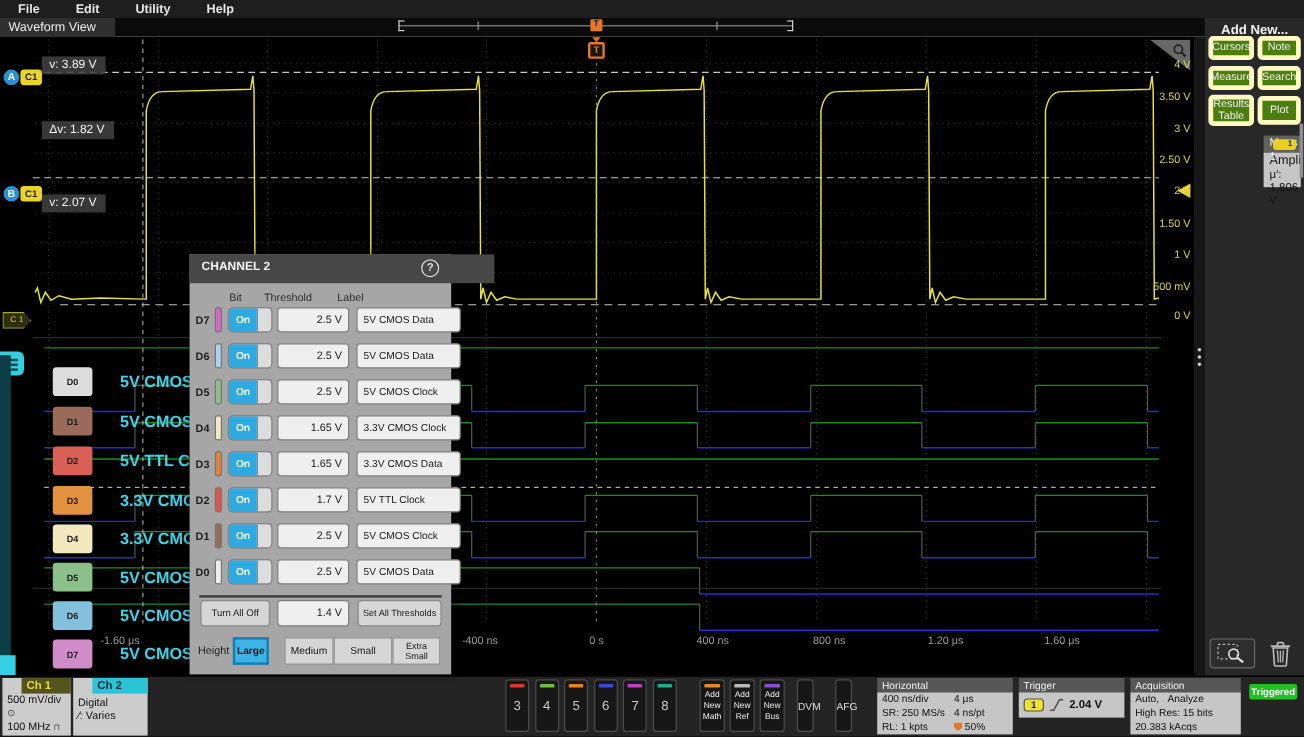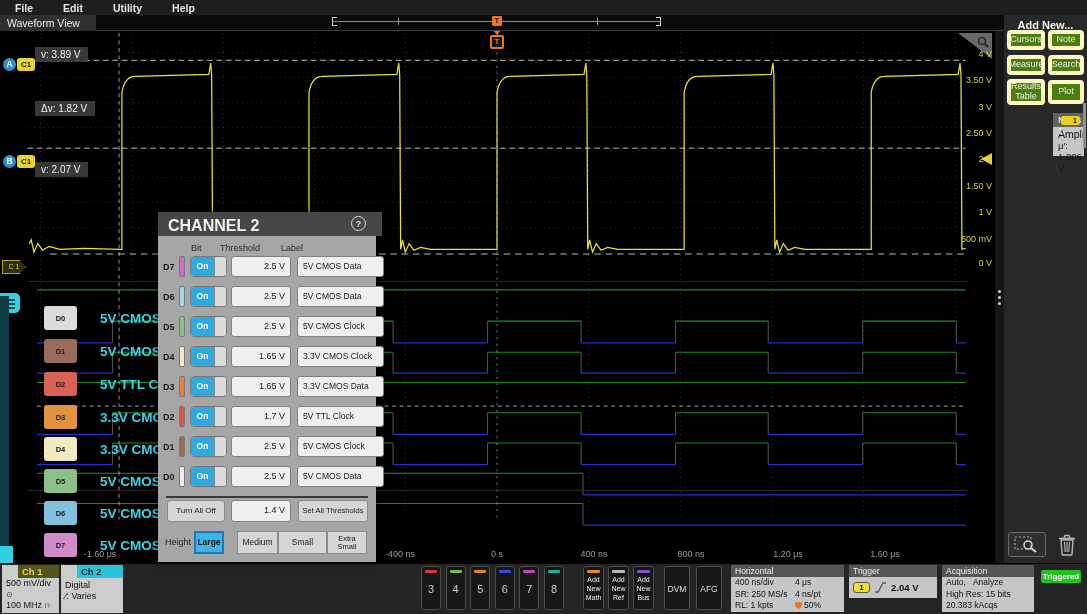--- a/index.html
+++ b/index.html
@@ -16,41 +16,41 @@
   #minimap .mline{position:absolute;left:0;top:5px;width:329px;height:1px;background:#8a8a8a;}
   #minimap .br{position:absolute;top:1px;width:5px;height:9px;border:1px solid #cfcfcf;}
   #minimap .br.l{left:0;border-right:none;}
   #minimap .br.r{right:0;border-left:none;}
   #minimap .tick{position:absolute;top:2px;width:1px;height:7px;background:#9a9a9a;}
   #mini-trig{position:absolute;left:160px;top:0px;width:10px;height:10px;background:#e87722;border-radius:1px;color:#201000;font-size:7px;font-weight:bold;text-align:center;line-height:10px;}
   
   #plot{position:absolute;left:0;top:31px;width:995px;height:532px;background:#000;overflow:hidden;}
   #wave-svg{position:absolute;left:0;top:0;}
   .vlabel{position:absolute;color:#d9d23e;font-size:9px;transform:translate(-100%,-50%);white-space:nowrap;}
-  .tlabel{position:absolute;top:518px;color:#9a9a9a;font-size:9px;transform:translateX(-50%);white-space:nowrap;}
+  .tlabel{position:absolute;top:498px;color:#9a9a9a;font-size:9px;transform:translateX(-50%);white-space:nowrap;}
   .dchip{position:absolute;left:44px;width:33px;height:24px;border-radius:3px;color:#1c1c1c;font-size:7.5px;font-weight:bold;display:flex;align-items:center;justify-content:center;}
   .dlabel{position:absolute;left:100px;color:#3bd5e9;font-size:13.5px;font-weight:bold;white-space:nowrap;transform:translateY(-50%);}
   .badge-circ{position:absolute;width:13px;height:13px;border-radius:50%;background:#2b8fd4;color:#fff;font-size:8.5px;font-weight:bold;text-align:center;line-height:13px;}
   .badge-c1{position:absolute;width:18px;height:13px;border-radius:3px;background:#e8d42a;color:#222;font-size:8px;font-weight:bold;text-align:center;line-height:13px;}
   .readout{position:absolute;background:rgba(64,64,64,0.88);color:#f2f2f2;font-size:10px;padding:2px 8px 2px 6px;white-space:nowrap;}
   #gnd-c1{position:absolute;left:2px;top:229px;width:24px;height:14px;background:#2e2e10;border:1px solid #a8a82a;color:#ddd03a;font-size:7px;text-align:center;line-height:12px;clip-path:polygon(0 0,74% 0,100% 50%,74% 100%,0 100%);}
   #trig-arrow{position:absolute;left:981px;top:122px;width:0;height:0;border-top:6px solid transparent;border-bottom:6px solid transparent;border-right:11px solid #e8d33a;}
   #corner-zoom{position:absolute;left:958px;top:2px;width:34px;height:26px;background:#686868;clip-path:polygon(0 0,100% 0,100% 100%);}
   #corner-zoom svg{position:absolute;right:2px;top:2px;}
   #trig-pennant{position:absolute;left:484px;top:0px;width:26px;height:20px;z-index:3;}
   #trig-pennant .tri{position:absolute;left:7px;top:-3px;width:0;height:0;border-left:6px solid transparent;border-right:6px solid transparent;border-top:7px solid #e87722;}
   #trig-pennant .tbox{position:absolute;left:6px;top:4px;width:14px;height:14px;background:#161616;border:2px solid #e87722;border-radius:2px;color:#e87722;font-size:8px;font-weight:bold;text-align:center;line-height:10px;}
   
   #dig-rail{position:absolute;left:0;top:265px;width:9px;height:266px;background:#0d3d46;}
   #dig-tab{position:absolute;left:0;top:262px;width:20px;height:20px;background:#35cfe2;border-radius:0 5px 5px 0;padding:4px 3px;}
   #dig-tab i{display:block;height:2px;background:#0a4a52;margin:2px 2px;}
   #dig-foot{position:absolute;left:0;top:515px;width:13px;height:17px;background:#35cfe2;}
   
   #dialog{position:absolute;left:158px;top:212px;width:218px;height:350px;background:#a6a6a6;z-index:6;box-shadow:0 0 8px rgba(0,0,0,.6);}
-  #dialog-header{position:absolute;left:0;top:0;width:224px;height:24px;background:#474747;color:#f2f2f2;font-size:16px;font-weight:bold;padding:5px 0 0 10px;}
+  #dialog-header{position:absolute;left:0;top:0;width:254px;height:24px;background:#474747;color:#f2f2f2;font-size:10px;font-weight:bold;padding:5px 0 0 10px;}
   #dialog-help{position:absolute;right:10px;top:4px;width:15px;height:15px;border:1.5px solid #dcdcdc;border-radius:50%;color:#dcdcdc;font-size:9.5px;text-align:center;line-height:14px;font-weight:bold;}
   .colhdr{position:absolute;top:31px;color:#2e2e2e;font-size:9px;}
   .bit-name{position:absolute;color:#1e1e1e;font-size:9px;font-weight:bold;}
   .bit-swatch{position:absolute;width:6px;height:21px;border-radius:2px;border:1px solid #777;}
   .toggle{position:absolute;width:37px;height:21px;border-radius:4px;background:#cfcfcf;border:1px solid #777;display:flex;}
   .toggle .on{width:23px;height:19px;background:#2daae2;border-radius:3px 0 0 3px;color:#fff;font-size:8.5px;font-weight:bold;text-align:center;line-height:19px;}
   .toggle .knob{flex:1;background:#dcdcdc;border-left:1px solid #888;border-radius:0 3px 3px 0;}
   .thr-field{position:absolute;width:60px;height:21px;background:#efefef;border:1px solid #808080;border-radius:3px;color:#1a1a1a;font-size:9px;text-align:right;padding:4px 5px 0 0;}
   .lbl-field{position:absolute;width:87px;height:21px;background:#efefef;border:1px solid #808080;border-radius:3px;color:#1a1a1a;font-size:8.5px;padding:4px 0 0 5px;white-space:nowrap;overflow:hidden;}
   #dlg-sep{position:absolute;left:8px;top:284px;width:202px;height:2px;background:#3a3a3a;}
@@ -75,21 +75,21 @@
   #rp-trash{position:absolute;left:50px;top:516px;width:26px;height:27px;display:flex;align-items:center;justify-content:center;}
   #rp-scroll{position:absolute;left:79px;top:88px;width:3px;height:45px;background:#8f8f8f;}
   
   #bottombar{position:absolute;left:0;top:563px;width:1087px;height:51px;background:#242424;border-top:1px solid #000;}
   .chcard{position:absolute;top:1px;height:48px;background:#cccccc;}
   .chcard .hdr{height:13px;font-size:9.5px;font-weight:bold;padding:1px 0 0 4px;margin-left:16px;}
   .chcard .bl{font-size:9px;color:#111;padding-left:4px;line-height:11px;}
   .numbtn{position:absolute;top:2px;width:20px;height:44px;background:#171717;border:1px solid #4c4c4c;border-radius:3px;color:#c9c9c9;font-size:11px;text-align:center;padding-top:16px;}
   .numbtn .stripe,.addbtn .stripe{position:absolute;left:3px;right:3px;top:3px;height:2.5px;border-radius:1px;}
   .addbtn{position:absolute;top:2px;width:21px;height:44px;background:#171717;border:1px solid #4c4c4c;border-radius:3px;color:#efefef;font-size:7px;text-align:center;padding-top:9px;line-height:1.25;}
-  .miscbtn{position:absolute;top:2px;width:26px;height:44px;background:#171717;border:1px solid #4c4c4c;border-radius:3px;color:#dddddd;font-size:8.5px;text-align:center;padding-top:17px;}
+  .miscbtn{position:absolute;top:2px;width:14px;height:44px;background:#171717;border:1px solid #4c4c4c;border-radius:3px;color:#dddddd;font-size:8.5px;text-align:center;padding-top:17px;}
   .panel{position:absolute;top:1px;}
   .panel .phdr{height:12px;background:#565656;color:#f2f2f2;font-size:8.5px;padding:0 0 0 4px;line-height:12px;}
   .panel .pbody{background:#c6c6c6;color:#111;}
   .hrow{display:flex;font-size:8.5px;line-height:11.5px;}
   .hrow .c1{width:64px;padding-left:4px;}
   .hrow .c2{flex:1;}
   #trg-body{height:21px;display:flex;align-items:center;gap:4px;padding-left:4px;}
   #trg-badge{width:17px;height:11px;background:#f0e030;border:1px solid #555;border-radius:3px;color:#111;font-size:8px;font-weight:bold;text-align:center;line-height:10px;}
   #triggered{position:absolute;left:1041px;top:6px;width:40px;height:13px;background:#22c122;border-radius:2px;color:#fff;font-size:8px;font-weight:bold;text-align:center;line-height:13px;}
   .pos-icon{display:inline-block;width:7px;height:7px;background:#e87722;clip-path:polygon(0 0,100% 0,100% 55%,50% 100%,0 55%);margin-right:2px;vertical-align:middle;}

